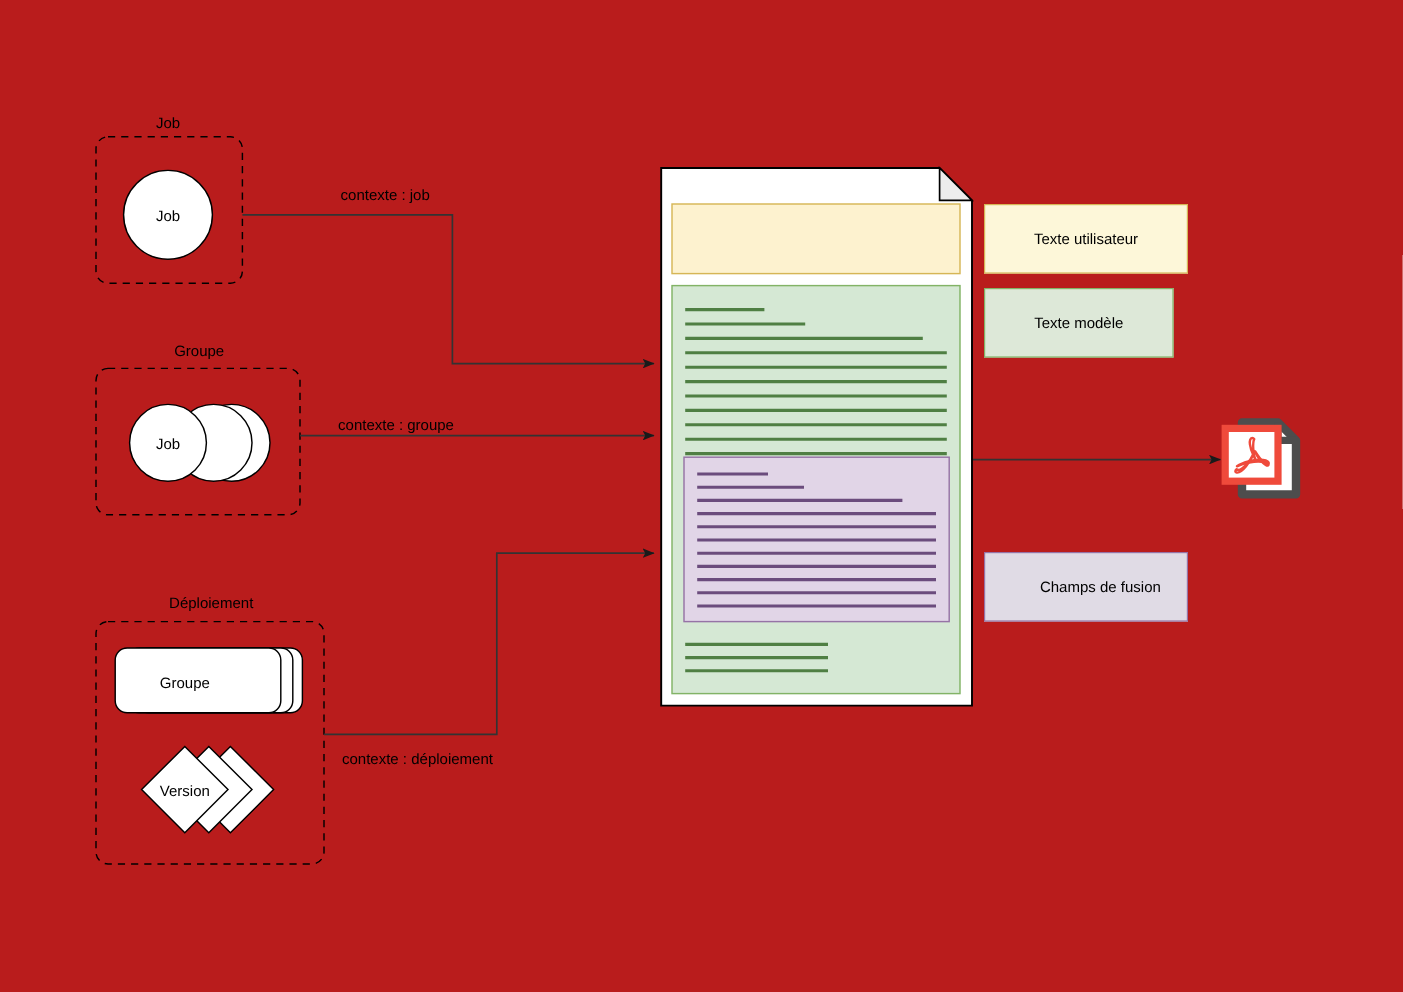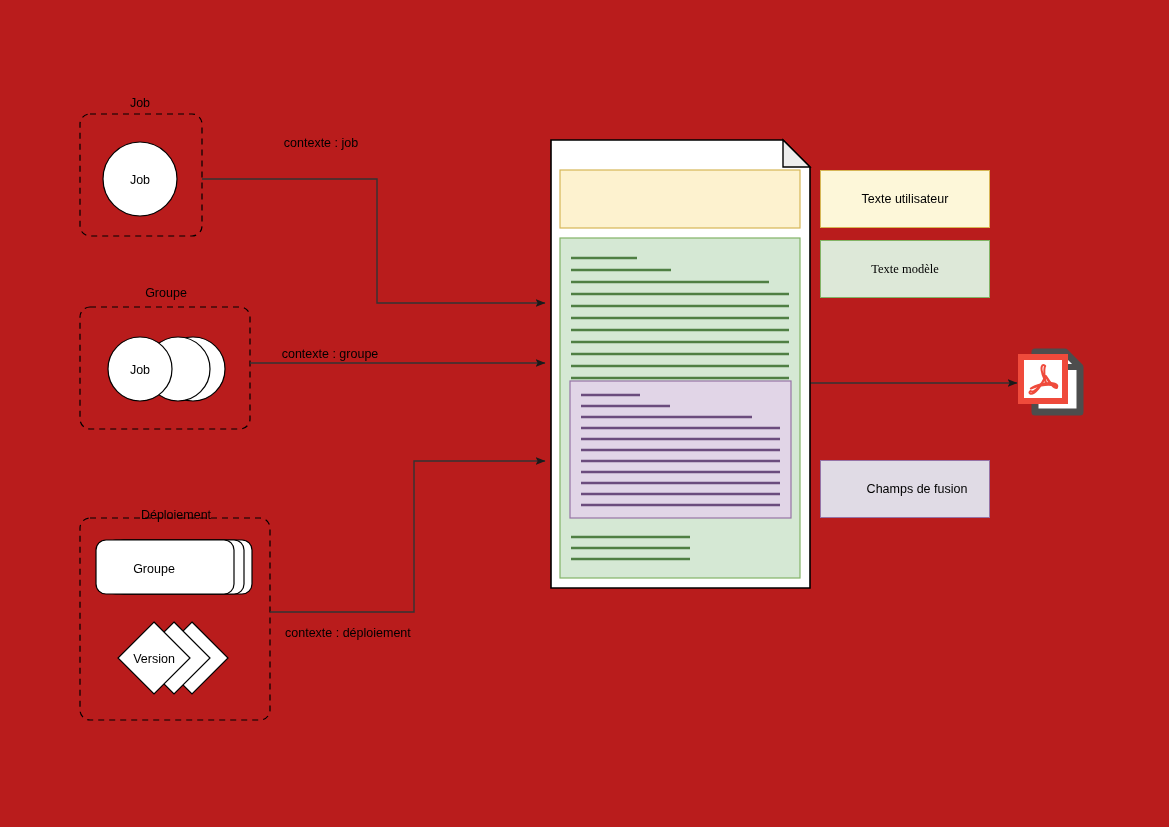--- a/index.html
+++ b/index.html
@@ -156,36 +156,36 @@
         <path d="M1043.5 365 C 1041.8 365 1041.2 367.3 1041.6 370.2 C 1042 373.4 1043.4 377 1044.6 379.6 C 1045.6 381.8 1046 382.6 1046.2 383.3 C 1045.4 381.2 1044.6 377.6 1044.4 374 C 1044.2 370.4 1044.4 367.4 1045.2 366 C 1044.8 365.3 1044.2 365 1043.5 365 Z"></path>
         <path d="M1030.5 391 C 1029 392.2 1029.2 393.6 1030.6 393.8 C 1032.6 394.1 1035.6 392 1038.4 388.6 C 1041.6 384.7 1044 380 1045.4 376.6 C 1043.6 380.6 1040.8 385 1037.6 388.2 C 1034.8 391 1032.2 392.4 1030.5 391 Z"></path>
         <path d="M1056.6 387.5 C 1058 386.3 1057.4 384.5 1054.8 383.7 C 1051.8 382.8 1046.6 383 1041.2 384.3 C 1036.6 385.4 1032.6 387.2 1030.8 388.6 C 1033 387.6 1036.8 386.3 1041 385.5 C 1046 384.5 1051.2 384.5 1054.2 385.4 C 1056 386 1056.8 386.8 1056.6 387.5 Z"></path>
         <path d="M1045.6 376 C 1047.4 379.8 1050.4 384 1053.2 386.4 C 1055 388 1056.4 388.4 1057 387.6 C 1056.4 388 1055.2 387.4 1053.6 386 C 1051.2 383.8 1048.2 379.8 1046 376.2 Z"></path>
       </g>
     </g>
   </svg>
 
   <div class="lbl lbl-center group-title" style="left:140px; top:96px;">Job</div>
   <div class="shape-label" style="left:140px; top:180px;">Job</div>
-  <div class="lbl lbl-center" style="left:321px; top:136px;text-align:center;">contexte : job</div>
+  <div class="lbl lbl-center" style="left:321px; top:156px;text-align:center;">contexte : job</div>
 
   <div class="lbl lbl-center group-title" style="left:166px; top:286px;">Groupe</div>
   <div class="shape-label" style="left:140px; top:370px;">Job</div>
   <div class="lbl lbl-center" style="left:330px; top:331px;margin-top:16px;">contexte : groupe</div>
 
-  <div class="lbl lbl-center group-title" style="left:176px; top:496px;margin-top:12px;">Déploiement</div>
+  <div class="lbl lbl-center group-title" style="left:176px; top:496px;">Déploiement</div>
   <div class="shape-label" style="left:154px; top:569px;">Groupe</div>
   <div class="shape-label" style="left:154px; top:659px;">Version</div>
   <div class="lbl" style="left:285px; top:626px;">contexte : déploiement</div>
 
   <div class="legend-box" style="left:820px; top:170px; width:170px; height:58px; background:#fdf7d9; border-color:#d6b656;">
     <span>Texte utilisateur</span>
   </div>
 
-  <div class="legend-box" style="left:820px; top:240px; width:170px; height:58px; background:#dde8d8; border-color:#82b366;font-family:Liberation Serif, serif;">
+  <div class="legend-box" style="left:820px; top:240px; width:158px; height:58px; background:#dde8d8; border-color:#82b366;">
     <span>Texte modèle</span>
   </div>
 
   <div class="legend-box" style="left:820px; top:460px; width:170px; height:58px; background:#e0dbe5; border-color:#9673a6;padding-left:24px;">
     <span>Champs de fusion</span>
   </div>
 
 </div>
 
 </body></html>

